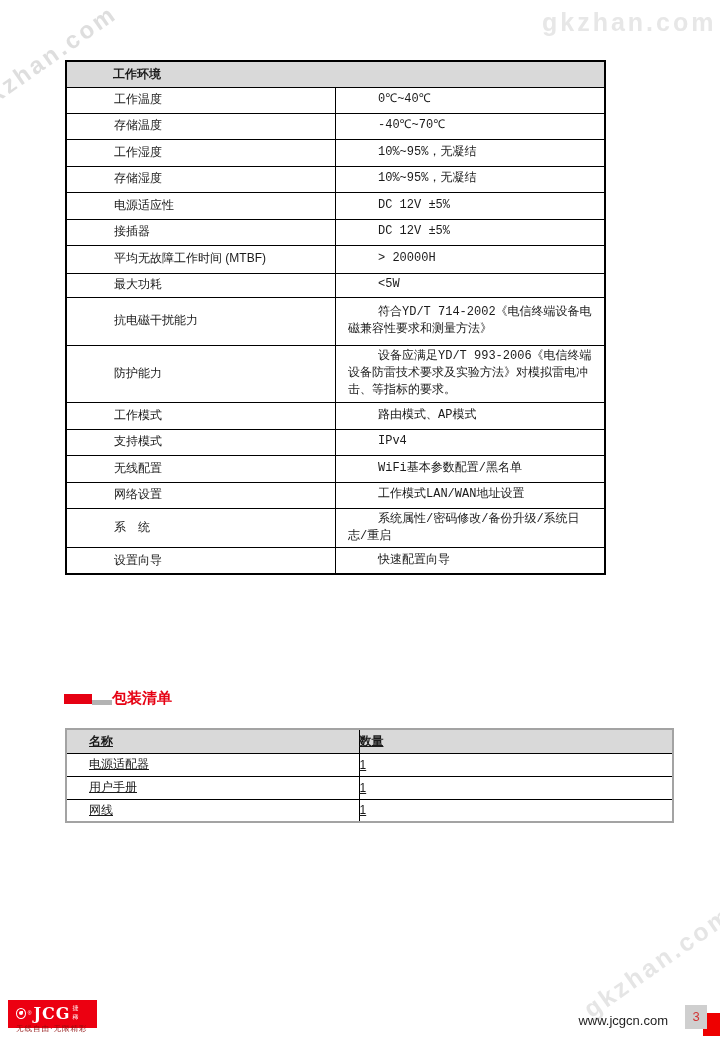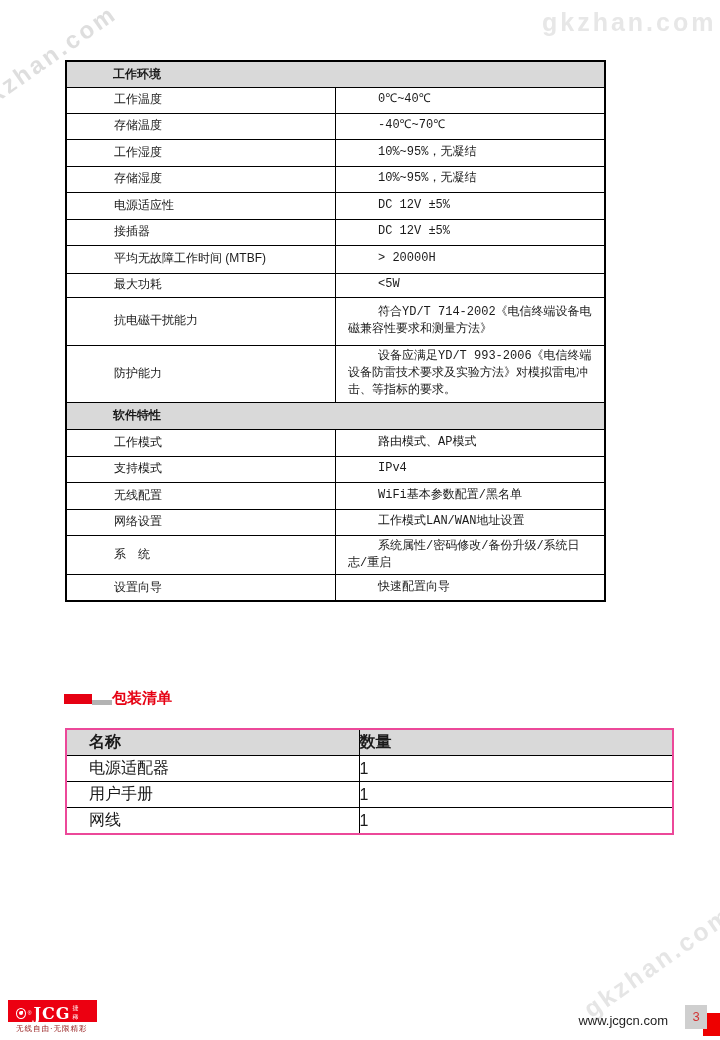--- a/index.html
+++ b/index.html
@@ -32,30 +32,30 @@
 
   
   .pack-head { position:absolute; left:64px; top:692px; height:22px; }
   .pack-head .red-block { position:absolute; left:0; top:2px; width:28px; height:10px; background:var(--accent); }
   .pack-head .gray-bar  { position:absolute; left:28px; top:8px; width:20px; height:5px; background:#b3b3b3; }
   .pack-head .pack-title { position:absolute; left:48px; top:-3px; font-size:15px; font-weight:bold;
     color:var(--accent); white-space:nowrap; }
 
   
   table.pack { position:absolute; left:65px; top:728px; width:607px;
-    border-collapse:collapse; table-layout:fixed; font-size:16px;
-    border:2px solid #ec4899; }
+    border-collapse:collapse; table-layout:fixed; font-size:12px;
+    border:2px solid #a3a3a3;text-decoration:underline; }
   table.pack td, table.pack th { border:1px solid #000; vertical-align:middle; text-align:left; }
   table.pack th { background:var(--header-bg); font-weight:bold; height:24px; padding:2px 4px 2px 22px; }
   table.pack td { height:23px; padding:2px 4px 2px 22px; }
   .col-name { width:293px; } .col-qty { width:314px; }
   table.pack td.qty, table.pack th.qty { padding-left:0; }
 
   
-  .logo-box { position:absolute; left:8px; top:1000px; width:89px; height:22px;
+  .logo-box { position:absolute; left:8px; top:1000px; width:89px; height:28px;
     background:#ec0011; color:#fff; padding:4px 14px 3px 8px; }
   .logo-line1 { display:flex; align-items:center; height:18px; }
   .logo-circle { width:11px; height:11px; border:1.5px solid #fff; border-radius:50%;
     display:inline-block; position:relative; margin-right:2px; }
   .logo-circle::after { content:""; position:absolute; left:2px; top:2px; width:4px; height:4px;
     background:#fff; border-radius:50% 0 50% 50%; }
   .logo-reg { font-size:5px; vertical-align:top; margin-right:2px; }
   .logo-jcg { font-family:"DejaVu Serif","Liberation Serif",serif; font-weight:bold;
     font-size:16px; letter-spacing:1px; }
   .logo-sub { font-size:6px; margin-left:2px; align-self:flex-end; }
@@ -110,23 +110,20 @@
     <td class="label-cell">最大功耗</td>
     <td class="value-cell">&lt;5W</td>
   </tr>
   <tr class="rh48">
     <td class="label-cell">抗电磁干扰能力</td>
     <td class="value-cell">符合YD/T 714-2002《电信终端设备电磁兼容性要求和测量方法》</td>
   </tr>
   <tr class="rh39">
     <td class="label-cell">防护能力</td>
     <td class="value-cell">设备应满足YD/T 993-2006《电信终端设备防雷技术要求及实验方法》对模拟雷电冲击、等指标的要求。</td>
-  </tr>
-  <tr class="section-row rh27">
-    <td colspan="2">软件特性</td>
   </tr>
   <tr class="rh27">
     <td class="label-cell">工作模式</td>
     <td class="value-cell">路由模式、AP模式</td>
   </tr>
   <tr class="rh26">
     <td class="label-cell">支持模式</td>
     <td class="value-cell">IPv4</td>
   </tr>
   <tr class="rh27">

